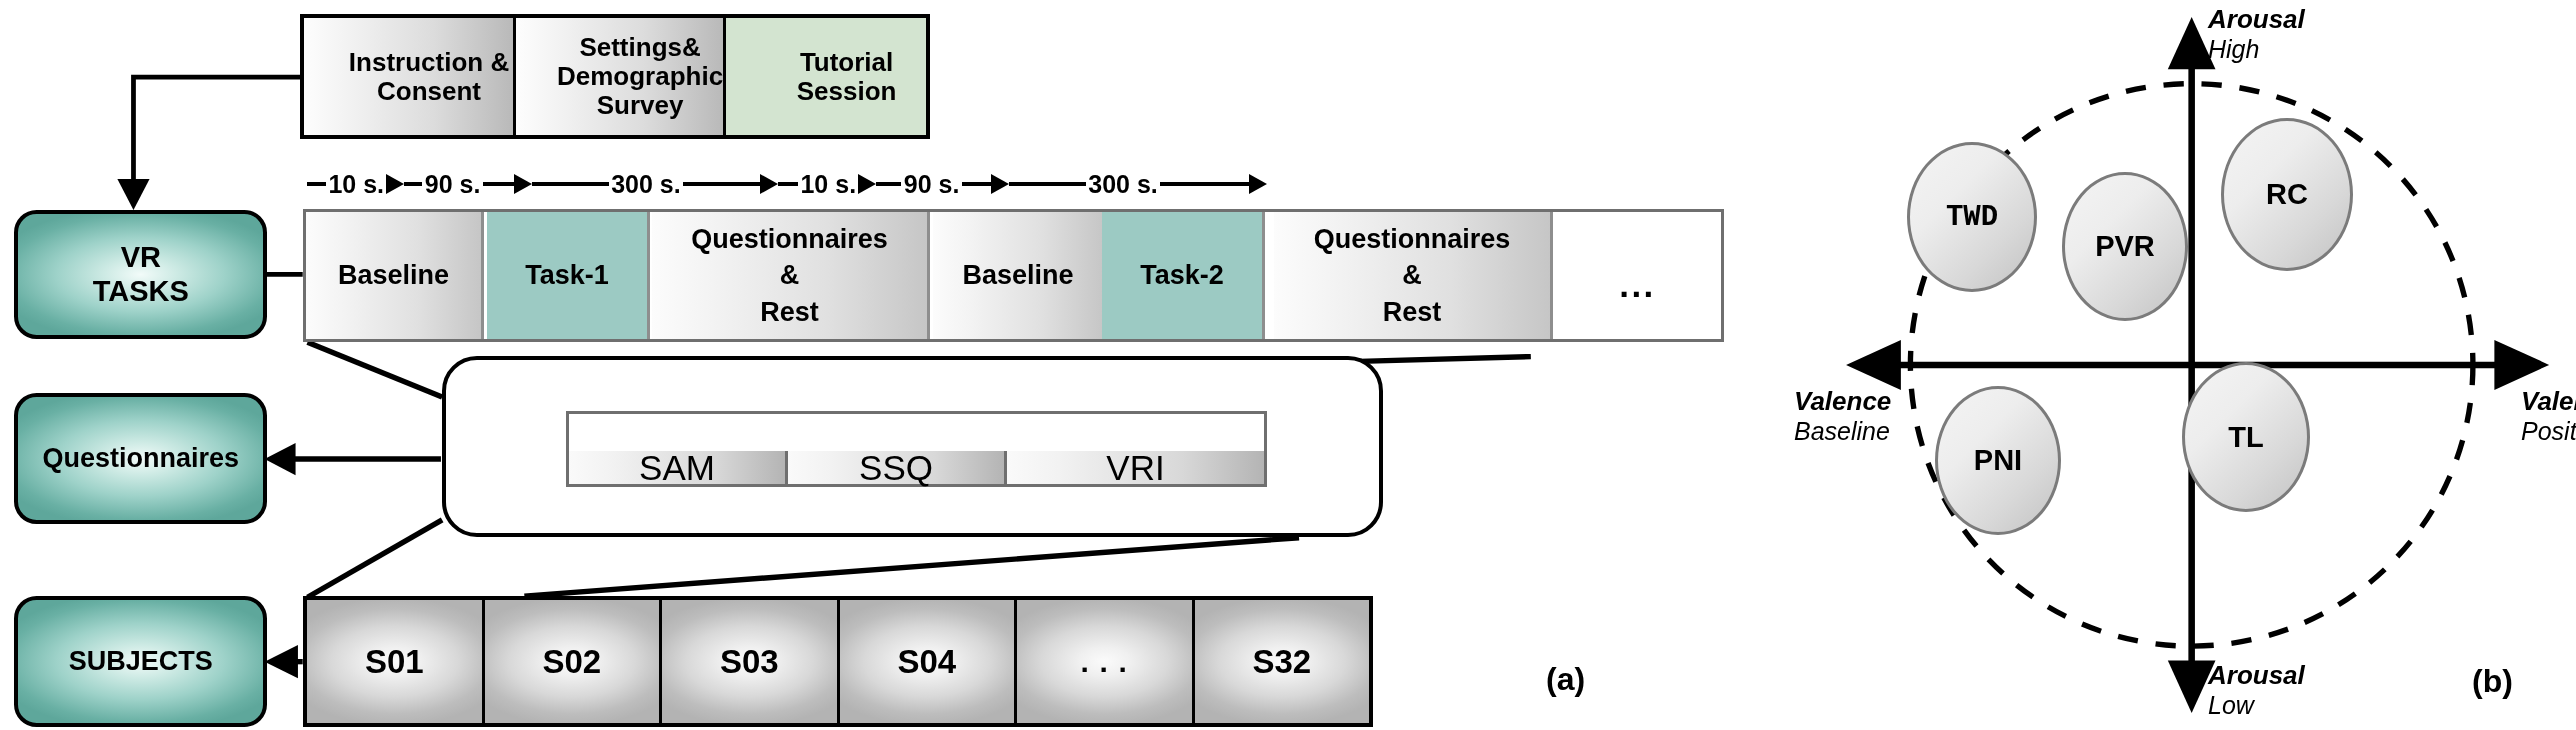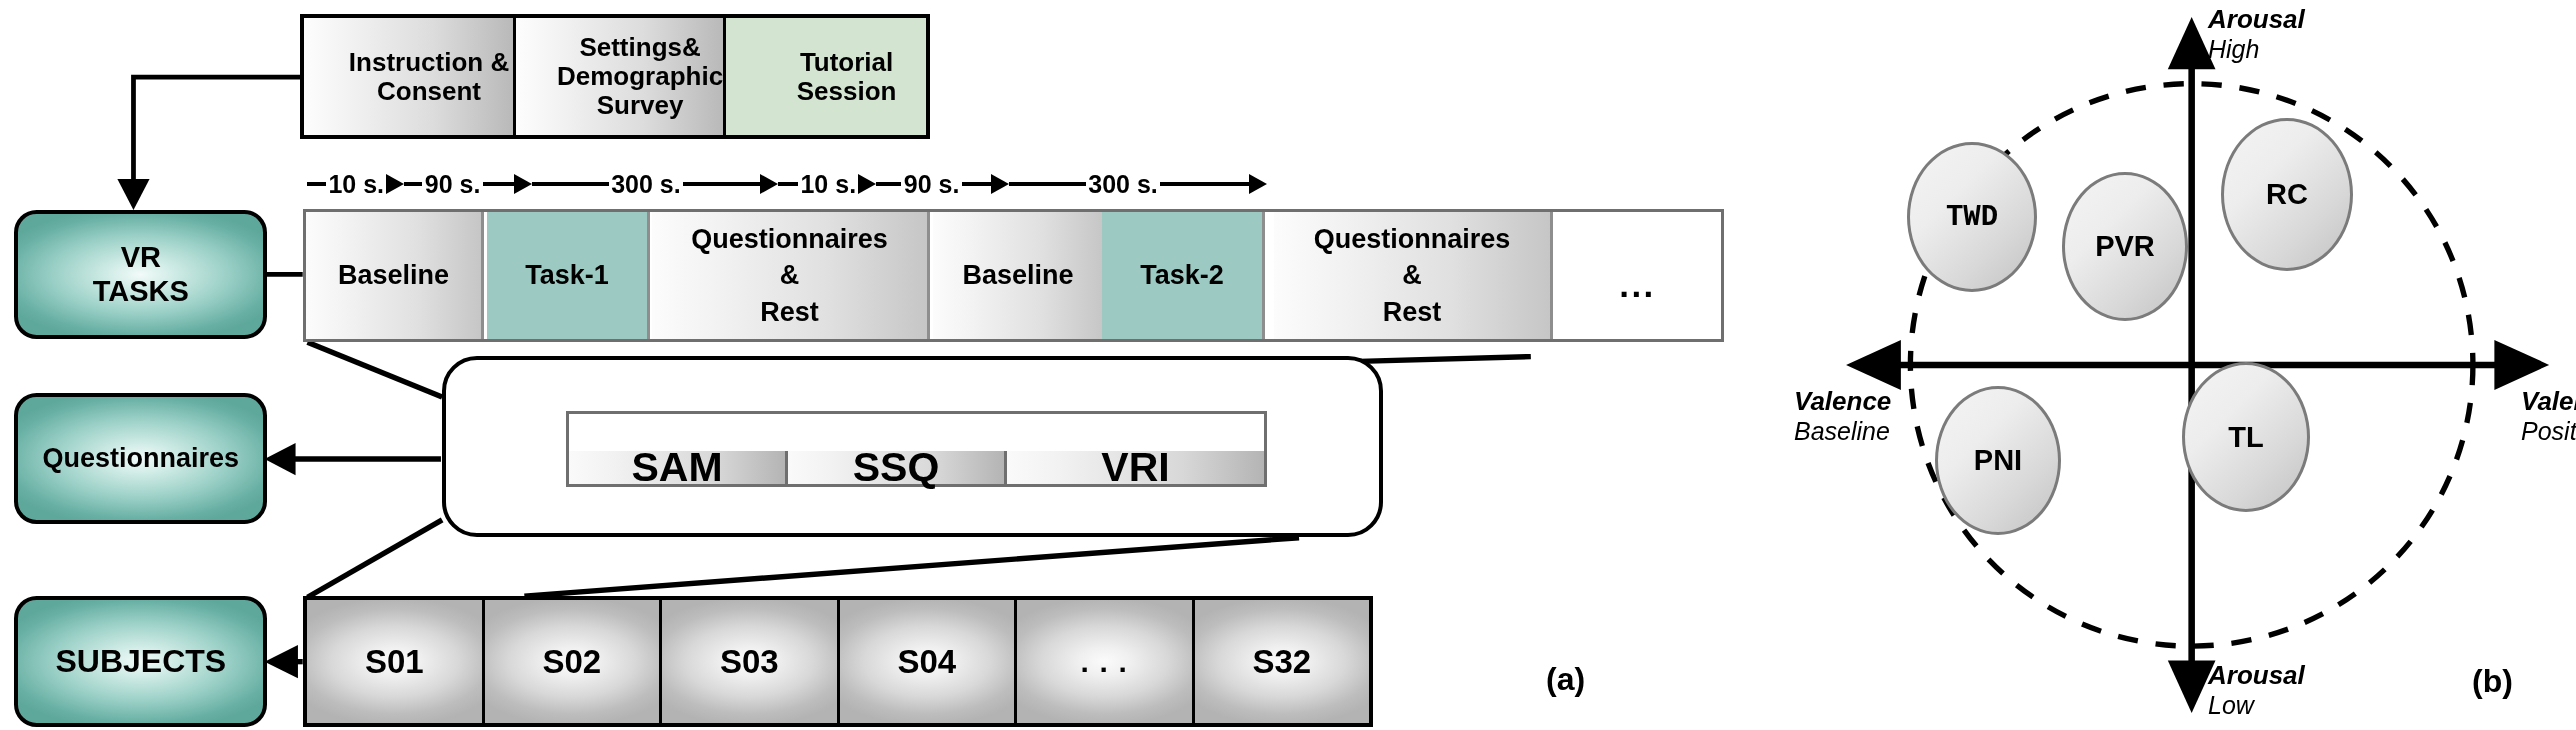--- a/index.html
+++ b/index.html
@@ -76,21 +76,21 @@
   .callout{
     position:absolute;
     border:4.2px solid #000;
     border-radius:35px;
     background:#fff;
     box-sizing:border-box;
   }
   .qrow{position:absolute;display:flex;border:3.6px solid #6f6f6f;box-sizing:border-box;}
   .qcell{
     display:flex;align-items:center;justify-content:center;
-    font-size:41px;font-weight:bold;color:#000;
+    font-size:35px;font-weight:normal;color:#000;
     background:linear-gradient(to right,#fafafa 0%,#f2f2f2 20%,#d8d8d8 68%,#b4b4b4 100%);
     border-right:3px solid #6f6f6f;box-sizing:border-box;margin-top:37px;
   }
   .qcell:last-child{border-right:none;}
 
   
   .subrow{position:absolute;border:4.2px solid #000;box-sizing:border-box;display:flex;background:#fff;}
   .subcell{
     display:flex;align-items:center;justify-content:center;
     font-size:33px;font-weight:bold;color:#000;
@@ -207,21 +207,21 @@
   <div class="tealbox" style="left:14.3px;top:393px;width:253px;height:131px;font-size:27px;">Questionnaires</div>
 
   <div class="callout" style="left:442px;top:356px;width:941px;height:181px;"></div>
 
   <div class="qrow" style="left:566px;top:411px;width:701px;height:76px;">
     <div class="qcell" style="flex:0 0 219px;">SAM</div>
     <div class="qcell" style="flex:0 0 219px;">SSQ</div>
     <div class="qcell" style="flex:1 1 auto;">VRI</div>
   </div>
 
-  <div class="tealbox" style="left:14.3px;top:596px;width:253px;height:131px;font-size:32px;">SUBJECTS</div>
+  <div class="tealbox" style="left:14.3px;top:596px;width:253px;height:131px;font-size:27px;">SUBJECTS</div>
 
   <div class="subrow" style="left:303px;top:596px;width:1070px;height:131px;">
     <div class="subcell" style="flex:1 1 0;">S01</div>
     <div class="subcell" style="flex:1 1 0;">S02</div>
     <div class="subcell" style="flex:1 1 0;">S03</div>
     <div class="subcell" style="flex:1 1 0;">S04</div>
     <div class="subcell" style="flex:1 1 0;font-size:30px;letter-spacing:1.2px;">. . .</div>
     <div class="subcell" style="flex:1 1 0;">S32</div>
   </div>
 

